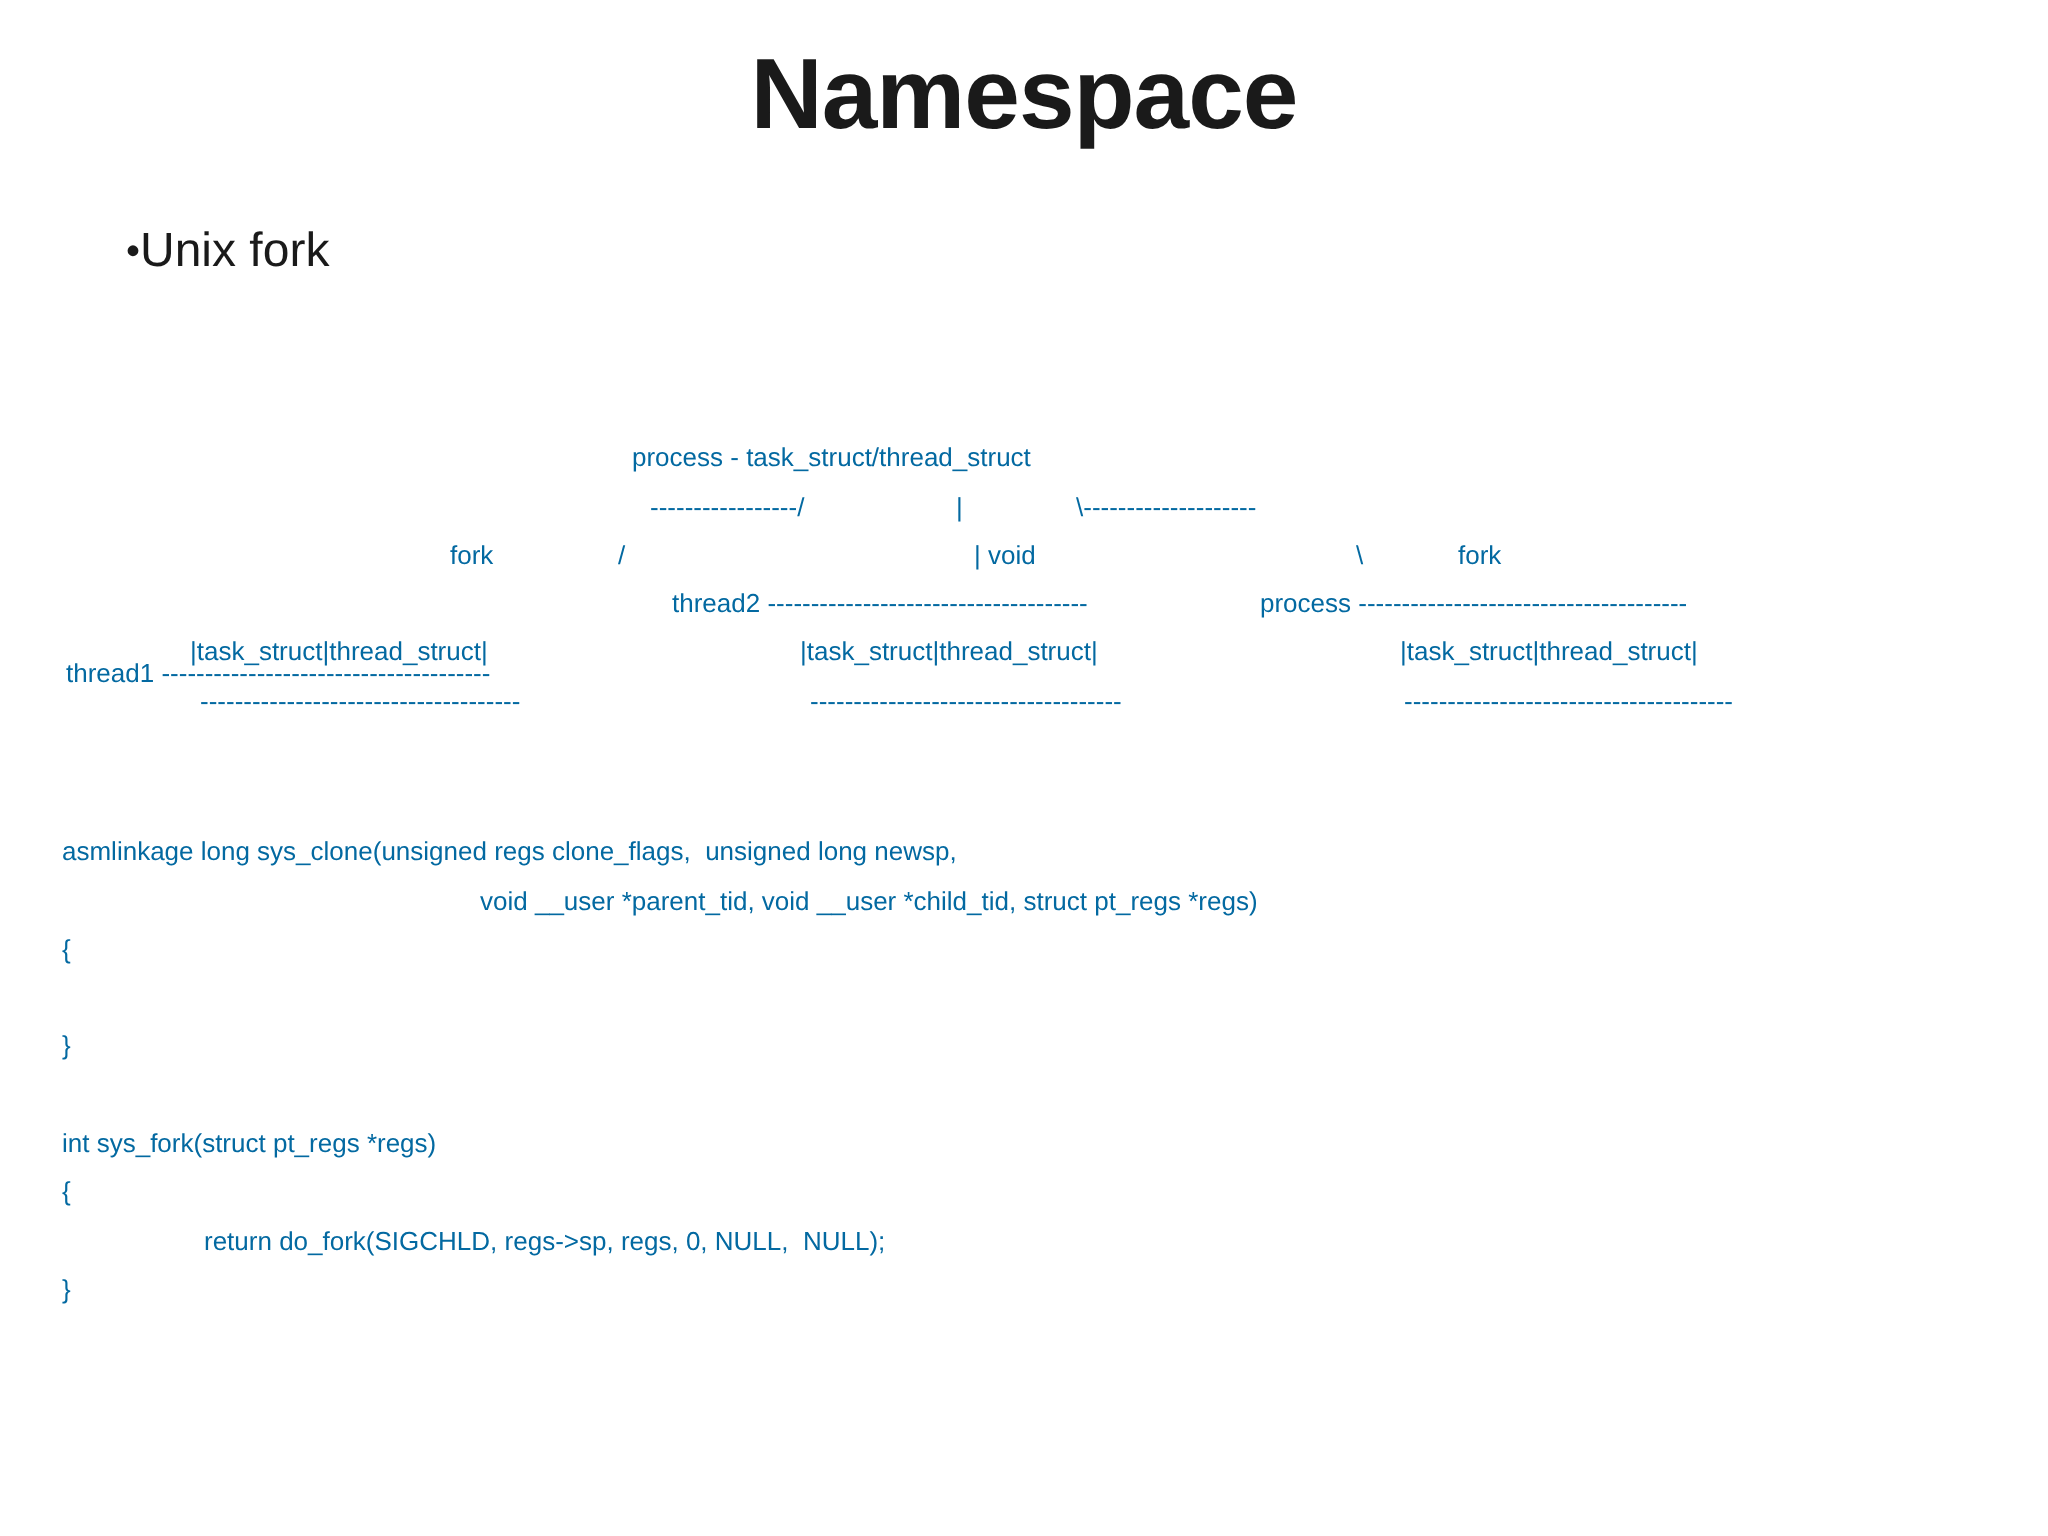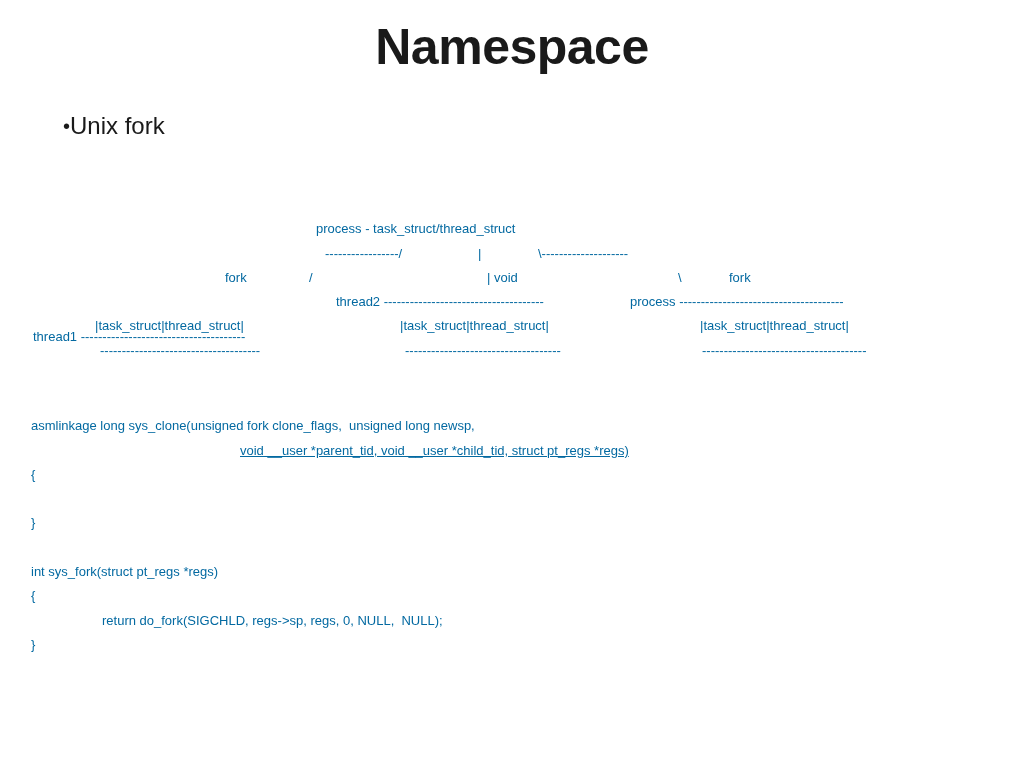--- a/index.html
+++ b/index.html
@@ -90,22 +90,22 @@
       <span style="left: 630px; top: 292px;">process --------------------------------------</span>
       <span style="left: 95px; top: 316px;">|task_struct|thread_struct|</span>
       <span style="left: 400px; top: 316px;">|task_struct|thread_struct|</span>
       <span style="left: 700px; top: 316px;">|task_struct|thread_struct|</span>
       <span style="left: 100px; top: 341px;">-------------------------------------</span>
       <span style="left: 405px; top: 341px;">------------------------------------</span>
       <span style="left: 702px; top: 341px;">--------------------------------------</span>
     </div>
 
   <div id="code-block-0" class="ascii-layer">
-      <span style="left: 31px; top: 416px;">asmlinkage long sys_clone(unsigned fork clone_flags,  unsigned long newsp,</span>
-      <span style="left: 240px; top: 441px; text-decoration: underline;">void __user *parent_tid, void __user *child_tid, struct pt_regs *regs)</span>
+      <span style="left: 31px; top: 416px;">asmlinkage long sys_clone(unsigned regs clone_flags,  unsigned long newsp,</span>
+      <span style="left: 240px; top: 441px;">void __user *parent_tid, void __user *child_tid, struct pt_regs *regs)</span>
       <span style="left: 31px; top: 465px;">{</span>
       <span style="left: 31px; top: 513px;">}</span>
     </div>
 
   <div id="code-block-1" class="ascii-layer">
       <span style="left: 31px; top: 562px;">int sys_fork(struct pt_regs *regs)</span>
       <span style="left: 31px; top: 586px;">{</span>
       <span style="left: 102px; top: 611px;">return do_fork(SIGCHLD, regs-&gt;sp, regs, 0, NULL,  NULL);</span>
       <span style="left: 31px; top: 635px;">}</span>
     </div>

